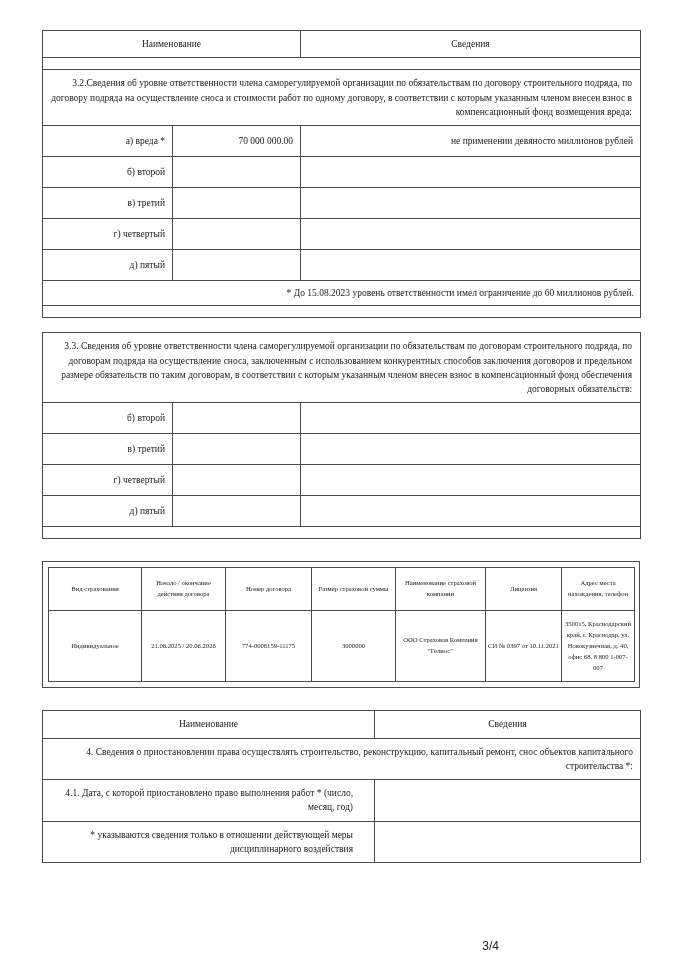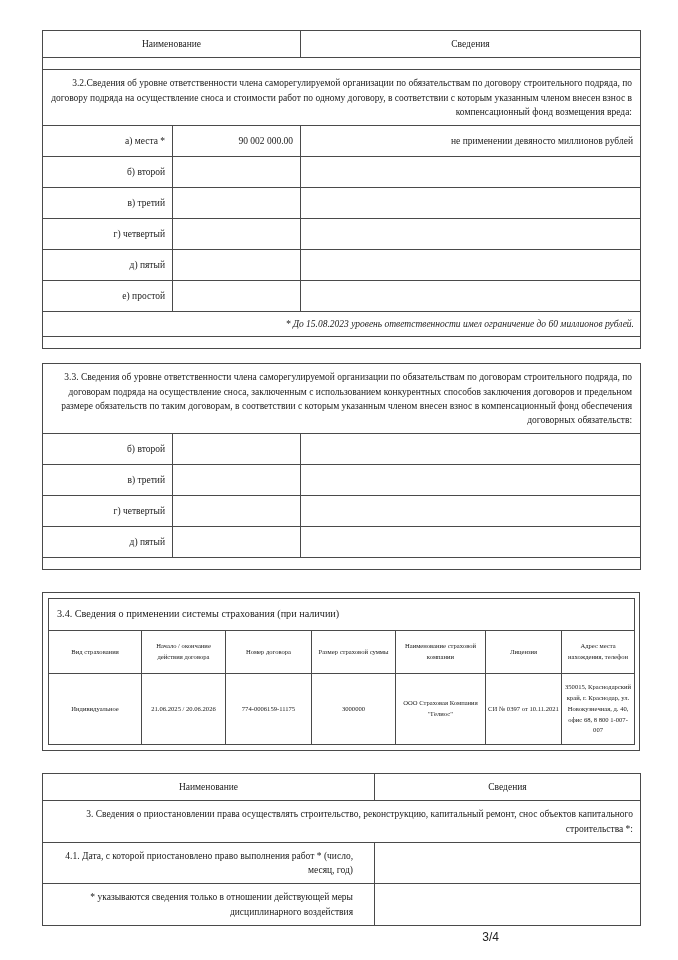--- a/index.html
+++ b/index.html
@@ -62,21 +62,20 @@
     font-size: 9.8px;
     line-height: 1.75;
     padding: 6px 8px 6px 7px !important;
   }
   .level-label {
     font-size: 9.8px;
     padding: 6px 7px !important;
   }
   .levelrow td { height: 18px; }
   .note-row td {
-    font-style: italic;
     font-size: 9.3px;
     text-align: center;
     padding: 5px 6px !important;
     margin-left: 8px;
   }
 
   .gap-block {
     height: 14px;
   }
   .gap-block-lg { height: 22px; }
@@ -122,21 +121,21 @@
   }
   .sec4-row td {
     font-size: 9.8px;
     line-height: 1.75;
     padding: 6px 21px !important;
   }
 
   .pagenum {
     position: absolute;
     right: 40px;
-    bottom: 16px;
+    bottom: 7px;
     font-size: 12px;
     font-family: "Liberation Sans", sans-serif;
     color: #222;
   }
 </style>
 </head>
 <body>
 
 <div class="page">
 
@@ -152,46 +151,41 @@
         <td class="hdr-cell">Сведения</td>
       </tr>
       <tr class="spacer-row">
         <td colspan="3"></td>
       </tr>
       <tr>
         <td class="para" colspan="3">3.2.Сведения об уровне ответственности члена саморегулируемой организации по обязательствам по договору строительного подряда, по договору подряда на осуществление сноса и стоимости работ по одному договору, в соответствии с которым указанным членом внесен взнос в компенсационный фонд возмещения вреда:</td>
       </tr>
 
       <tr class="levelrow">
-        <td class="level-label">а) места *</td>
-        <td class="level-label">90 002 000.00</td>
+        <td class="level-label">а) вреда *</td>
+        <td class="level-label">70 000 000.00</td>
         <td class="level-label">не применении девяносто миллионов рублей</td>
       </tr>
       <tr class="levelrow">
         <td class="level-label">б) второй</td>
         <td class="level-label"></td>
         <td class="level-label"></td>
       </tr>
       <tr class="levelrow">
         <td class="level-label">в) третий</td>
         <td class="level-label"></td>
         <td class="level-label"></td>
       </tr>
       <tr class="levelrow">
         <td class="level-label">г) четвертый</td>
         <td class="level-label"></td>
         <td class="level-label"></td>
       </tr>
       <tr class="levelrow">
         <td class="level-label">д) пятый</td>
-        <td class="level-label"></td>
-        <td class="level-label"></td>
-      </tr>
-      <tr class="levelrow">
-        <td class="level-label">е) простой</td>
         <td class="level-label"></td>
         <td class="level-label"></td>
       </tr>
 
       <tr class="note-row">
         <td colspan="3">* До 15.08.2023 уровень ответственности имел ограничение до 60 миллионов рублей.</td>
       </tr>
       <tr class="spacer-row">
         <td colspan="3"></td>
       </tr>
@@ -243,23 +237,20 @@
       <colgroup>
         <col style="width:93px">
         <col style="width:84px">
         <col style="width:86px">
         <col style="width:84px">
         <col style="width:90px">
         <col style="width:76px">
         <col style="width:73px">
       </colgroup>
       <tbody>
-        <tr class="ins-title">
-          <td colspan="7" style="text-align:left;font-size:10.2px;padding:7px 8px;">3.4. Сведения о применении системы страхования (при наличии)</td>
-        </tr>
         <tr>
           <td class="ins-head">Вид страхования</td>
           <td class="ins-head">Начало / окончание действия договора</td>
           <td class="ins-head">Номер договора</td>
           <td class="ins-head">Размер страховой суммы</td>
           <td class="ins-head">Наименование страховой компании</td>
           <td class="ins-head">Лицензия</td>
           <td class="ins-head">Адрес места нахождения, телефон</td>
         </tr>
         <tr>
@@ -281,21 +272,21 @@
     <colgroup>
       <col style="width:332px">
       <col style="width:266px">
     </colgroup>
     <tbody>
       <tr>
         <td class="hdr-cell">Наименование</td>
         <td class="hdr-cell">Сведения</td>
       </tr>
       <tr class="sec4-title">
-        <td colspan="2">3. Сведения о приостановлении права осуществлять строительство, реконструкцию, капитальный ремонт, снос объектов капитального строительства *:</td>
+        <td colspan="2">4. Сведения о приостановлении права осуществлять строительство, реконструкцию, капитальный ремонт, снос объектов капитального строительства *:</td>
       </tr>
       <tr class="sec4-row">
         <td>4.1. Дата, с которой приостановлено право выполнения работ * (число, месяц, год)</td>
         <td></td>
       </tr>
       <tr class="sec4-row">
         <td>* указываются сведения только в отношении действующей меры дисциплинарного воздействия</td>
         <td></td>
       </tr>
     </tbody>

